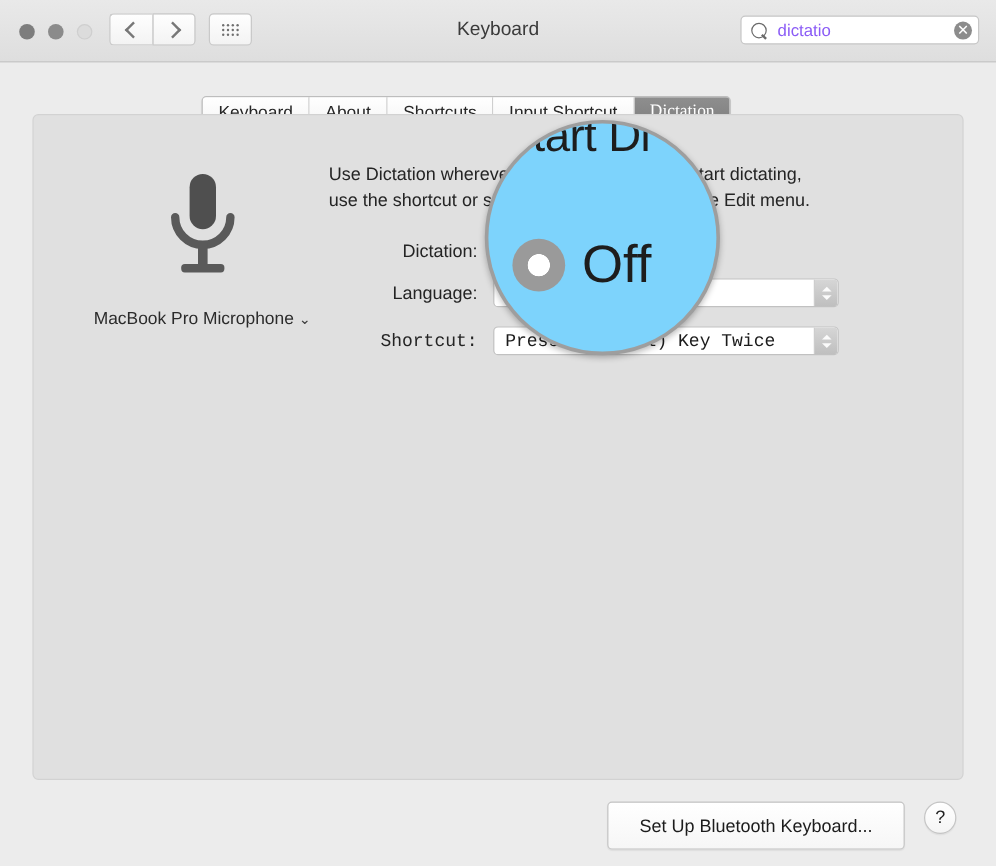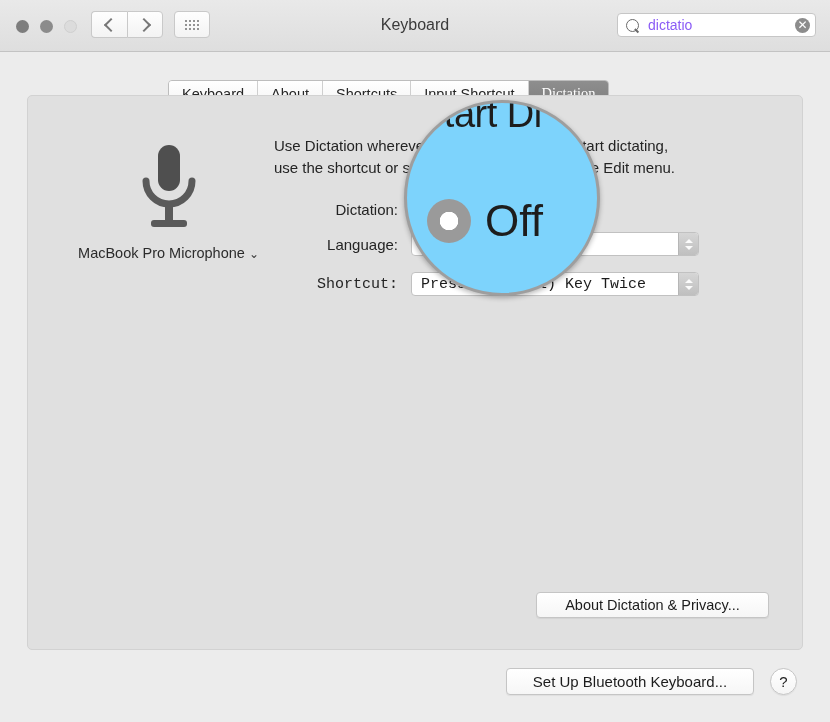--- a/index.html
+++ b/index.html
@@ -171,21 +171,21 @@
 
   
   #mic-block {
     position: absolute;
     left: 38px; top: 45px;
     width: 205px;
     text-align: center;
   }
   #mic-icon { display: inline-block; }
   #mic-label {
-    margin-top: 8px;
+    margin-top: 20px;
     font-size: 14.5px;
     color: #2b2b2b;
     white-space: nowrap;
   }
   #mic-label .caret {
     display: inline-block;
     margin-left: 4px;
     font-size: 12px;
     color: #3a3a3a;
   }
@@ -304,21 +304,21 @@
     display: flex;
     align-items: center;
     justify-content: center;
     box-shadow: 0 1px 1px rgba(0,0,0,0.06);
   }
 
   
   #bt-btn {
     position: absolute;
     left: 506px; top: 668px;
-    width: 248px; height: 27px;
+    width: 248px; height: 40px;
     background: linear-gradient(180deg,#ffffff 0%, #f6f6f6 100%);
     border: 1px solid #c5c5c5;
     border-radius: 4px;
     box-sizing: border-box;
     font-size: 15px;
     color: #1c1c1c;
     display: flex;
     align-items: center;
     justify-content: center;
     box-shadow: 0 1px 1px rgba(0,0,0,0.06);
@@ -483,21 +483,20 @@
       <div class="row-label">Shortcut:</div>
       <div class="popup" id="popup-shortcut">
         <span class="pop-text">Press (Control) Key Twice</span>
         <span class="stepper">
           <i class="arw up"></i>
             <i class="arw down"></i>
         </span>
       </div>
     </div>
 
-    <div id="about-btn">About Dictation &amp; Privacy...</div>
   </div>
 
   <div id="bt-btn">Set Up Bluetooth Keyboard...</div>
   <div id="help-btn">?</div>
 
   <div id="loupe">
     <div id="loupe-inner">
       <div id="loupe-start">Start Di</div>
       <div id="loupe-radio">
         <span class="bigdot"></span>

